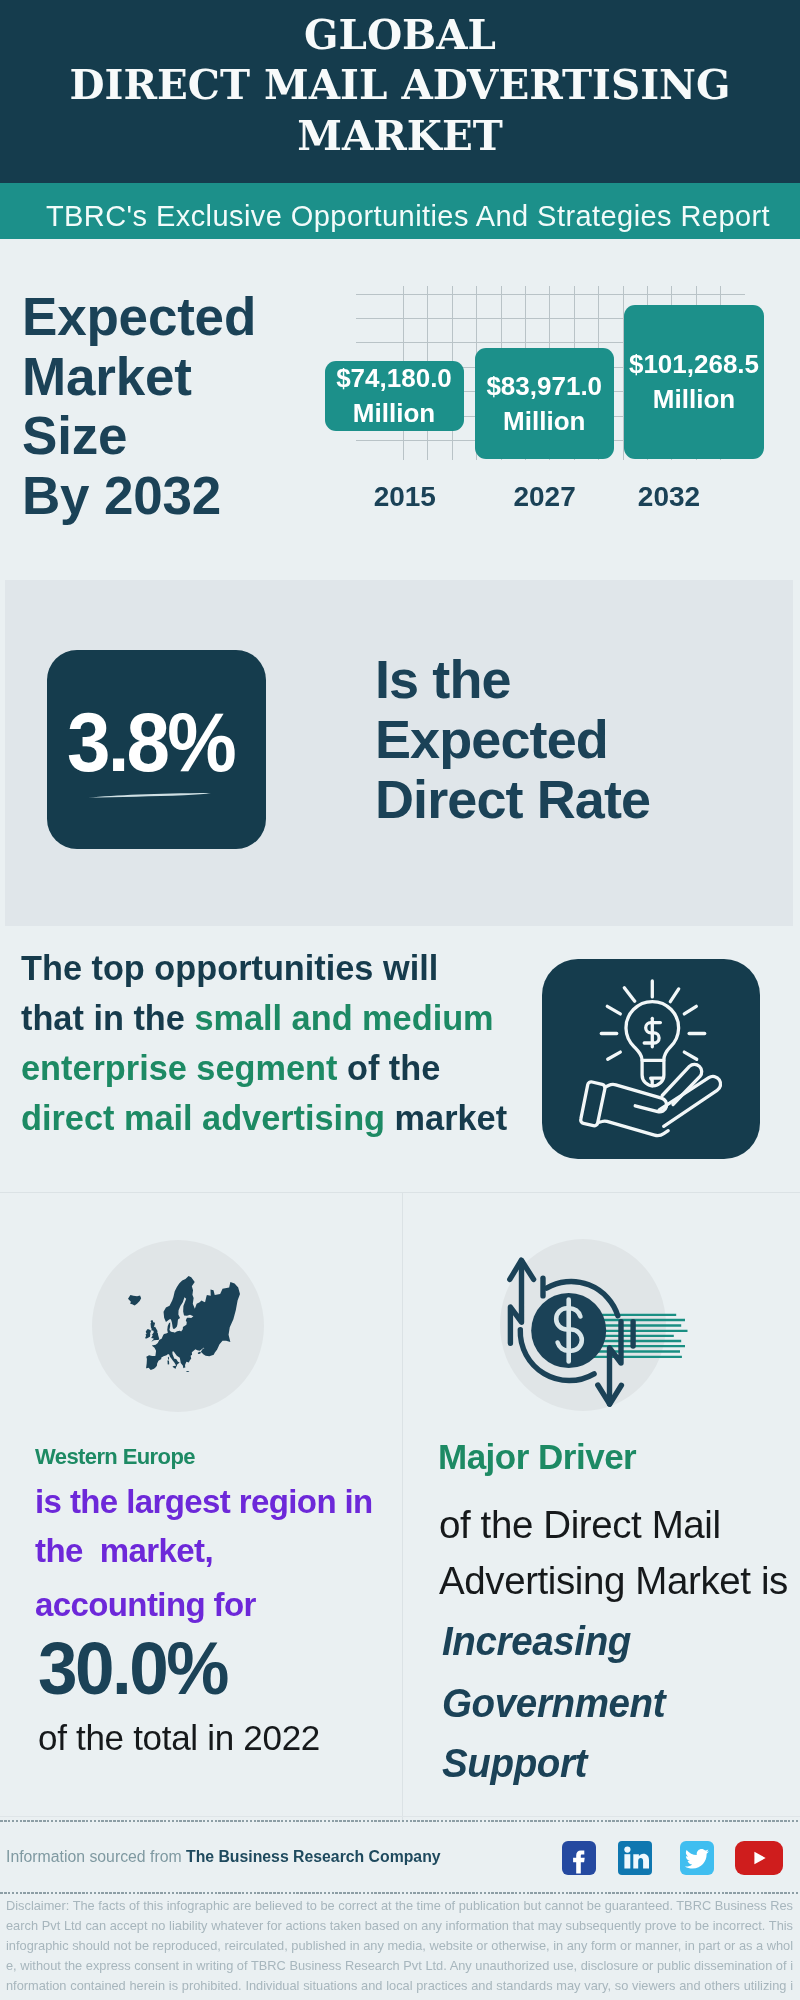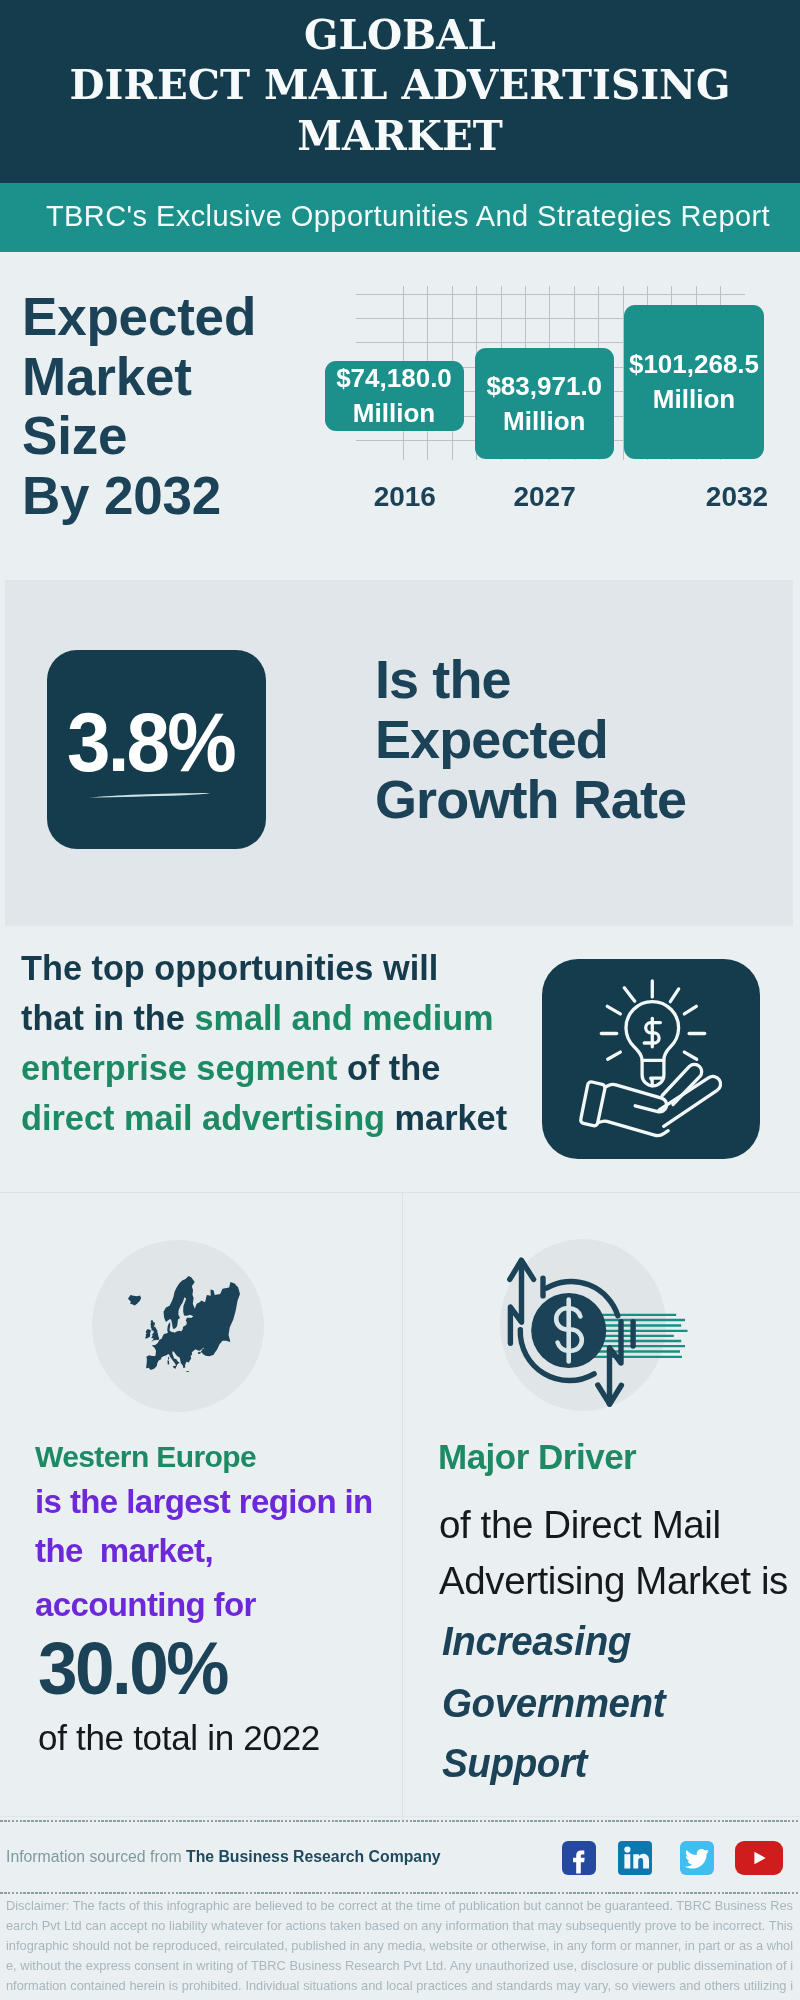--- a/index.html
+++ b/index.html
@@ -5,21 +5,21 @@
   html,body{margin:0;padding:0;}
   body{width:800px;height:2000px;background:#eaf0f2;
        font-family:"Liberation Sans",sans-serif;overflow:hidden;
        -webkit-font-smoothing:antialiased;}
   .page{position:relative;width:800px;height:2000px;background:#eaf0f2;}
 
   
   .hdr{position:absolute;left:0;top:0;width:800px;height:183px;background:#153c4d;}
   .hdr-t{position:absolute;left:0;right:0;top:10px;text-align:center;color:#f7fafa;
      font-family:"DejaVu Serif",serif;font-weight:bold;font-size:40.4px;line-height:50.3px;}
-  .band{position:absolute;left:0;top:183px;width:800px;height:69px;background:#1c908a;}
+  .band{position:absolute;left:0;top:183px;width:800px;height:56px;background:#1c908a;}
   .band span{position:absolute;left:16px;right:0;top:17px;text-align:center;color:#f2fbfa;
      font-size:29px;letter-spacing:0.43px;}
 
   
   .s1{position:absolute;left:0;top:0px;width:800px;height:580px;}
   .s1 .h{position:absolute;left:22px;top:287px;margin:0;font-size:53px;font-weight:bold;
      color:#1b4257;line-height:59.5px;letter-spacing:-0.2px;}
   .grid{position:absolute;left:356px;top:286px;width:389px;height:174px;overflow:hidden;}
   .gh{position:absolute;left:0;width:389px;height:1px;background:#b9c3c7;}
   .gv{position:absolute;top:0;width:1px;height:174px;background:#b9c3c7;}
@@ -53,21 +53,21 @@
   .vdiv{position:absolute;left:402px;top:0;width:1px;height:629px;background:#dbe2e5;}
   .circ{position:absolute;border-radius:50%;background:#e0e5e7;}
   .c1{left:92px;top:47px;width:172px;height:172px;}
   .c2{left:500px;top:46px;width:166px;height:172px;}
   .map{position:absolute;left:128px;top:83px;width:112px;height:96px;}
   .map svg{display:block;width:112px;height:96px;}
   .dico{position:absolute;left:498px;top:58px;width:202px;height:160px;}
 
   .colL,.colR{position:absolute;left:0;top:0;width:800px;height:629px;}
   .colL>*,.colR>*{position:absolute;white-space:nowrap;margin:0;}
-  .colL h3,.colR h3{font-family:"Liberation Sans",sans-serif;font-size:30px;
+  .colL h3,.colR h3{font-family:"Liberation Sans",sans-serif;font-size:22px;
      font-weight:bold;letter-spacing:-0.6px;color:#1d8a64;line-height:34px;}
   .colL h3{left:35px;top:247px;}
   .colR h3{left:438px;top:247px;font-size:35px;letter-spacing:-0.5px;}
   .colL .b1,.colL .b2,.colL .b3{left:35px;font-size:33px;font-weight:bold;letter-spacing:-0.6px;
      color:#6d28d9;line-height:33px;}
   .colL .b1{top:292px;} .colL .b2{top:340.5px;} .colL .b3{top:395px;}
   .colL .big{left:38px;top:439px;font-size:74px;font-weight:bold;letter-spacing:-2.6px;
      color:#1b4257;line-height:74px;transform:scaleX(0.96);transform-origin:left;}
   .colL .b4{left:38px;top:527px;font-size:35px;color:#16191b;letter-spacing:-0.3px;line-height:35px;}
   .colR .r1,.colR .r2{left:439px;font-size:38.5px;color:#16191b;letter-spacing:-0.4px;line-height:38.5px;}
@@ -139,45 +139,45 @@
         <div class="gv" style="left: 315.4px;"></div>
         <div class="gv" style="left: 339.8px;"></div>
         <div class="gv" style="left: 364.2px;"></div>
         <div class="gv" style="left: 388.6px;"></div>
       </div>
     <div id="bars">
         <div class="bar" style="left: 324.5px; width: 139px; top: 361px; height: 70px;">
           <span>$74,180.0</span>
           <span>Million</span>
         </div>
-        <div class="yr" style="left: 344.8px; width: 120px;">2016</div>
+        <div class="yr" style="left: 344.8px; width: 120px;">2015</div>
         <div class="bar" style="left: 474.5px; width: 139.5px; top: 348px; height: 111px;">
           <span>$83,971.0</span>
           <span>Million</span>
         </div>
         <div class="yr" style="left: 484.6px; width: 120px;">2027</div>
         <div class="bar" style="left: 624px; width: 140px; top: 305px; height: 154px;">
           <span>$101,268.5</span>
           <span>Million</span>
         </div>
-        <div class="yr" style="left: 677px; width: 120px; text-align: center;">2032</div>
+        <div class="yr" style="left: 609px; width: 120px; text-align: center;">2032</div>
       </div>
   </div>
 
   <div class="s2">
     <div class="pct">
       <b>3.8%</b>
       <div class="ul"><svg width="126" height="9" viewBox="0 0 126 9">
             <path d="M0 6.6 C 28 4.2, 66 2.4, 123 2.0 C 118 3.0, 108 3.6, 96 4.2 C 66 5.3, 30 6.0, 0 6.6 Z" fill="#cfe0e4"></path>
           </svg></div>
     </div>
     <div class="txt">
       <div>Is the</div>
       <div>Expected</div>
-      <div>Growth Rate</div>
+      <div>Direct Rate</div>
     </div>
   </div>
 
   <div class="s3">
     <div class="txt">
       <span>The top opportunities will</span><br>
       <span>that in the </span><span class="g">small and medium</span><br>
       <span class="g">enterprise segment</span><span> of the</span><br>
       <span class="g">direct mail advertising</span><span> market</span>
     </div>

